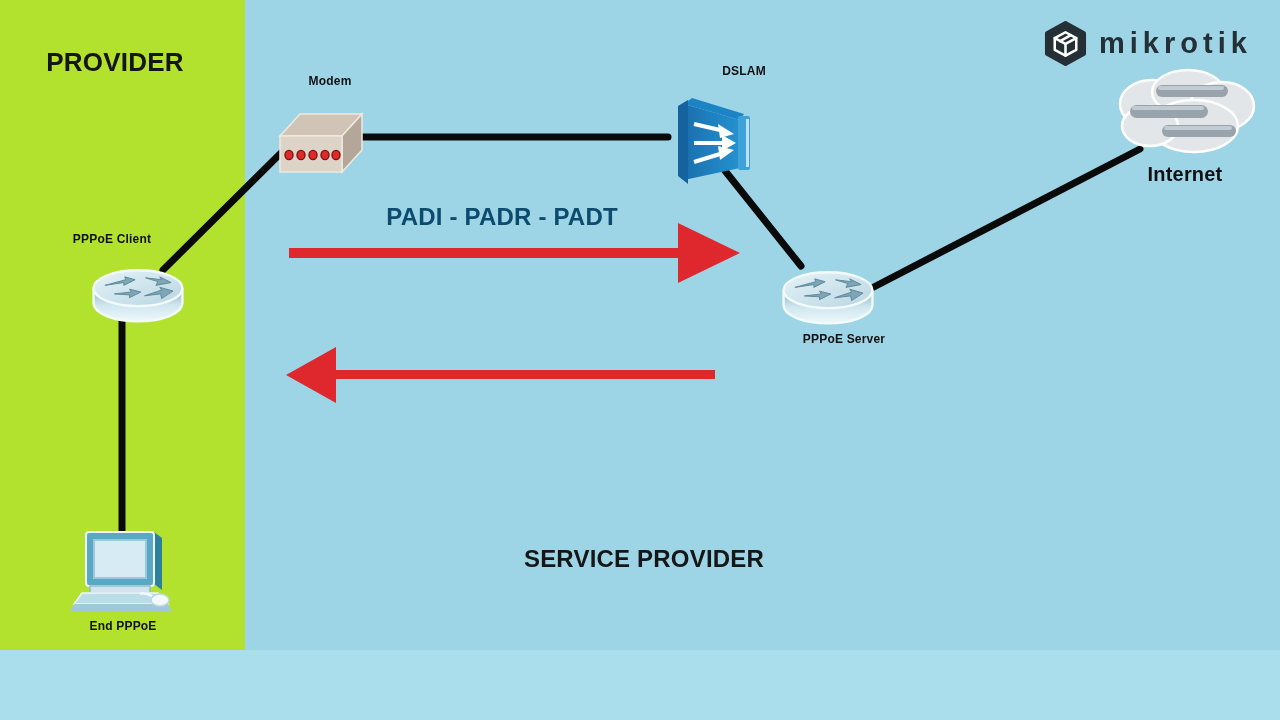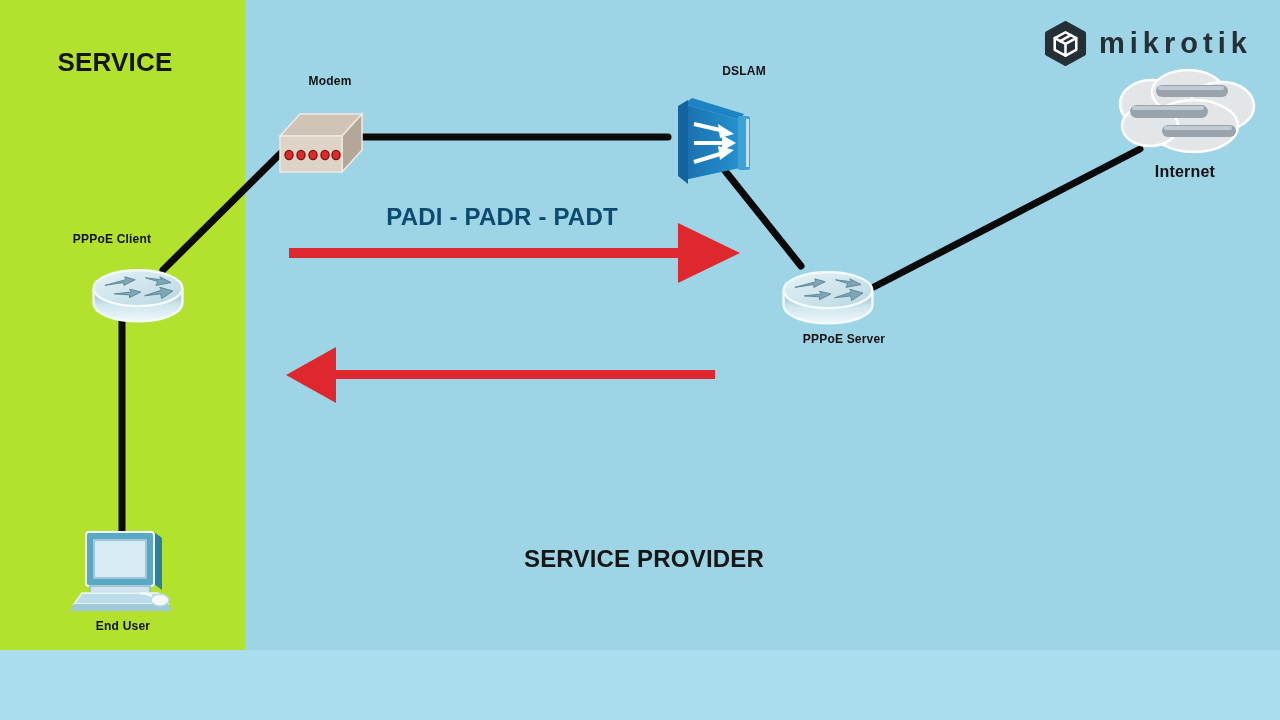--- a/index.html
+++ b/index.html
@@ -180,35 +180,35 @@
       <rect x="22" y="62" width="60" height="7" fill="#cfe4ec" stroke="#8fbccd" stroke-width="1.5"></rect>
       <polygon points="14,69 90,69 100,80 6,80" fill="#bcdce8" stroke="#eef7fa" stroke-width="1.5"></polygon>
       <polygon points="6,80 100,80 104,87 2,87" fill="#9fc9d8"></polygon>
       <g>
         <ellipse cx="92" cy="76" rx="9" ry="6" fill="#f2fafd" stroke="#bcd8e2" stroke-width="1.5"></ellipse>
         <path d="M84,72 q-8,-4 -12,-2" stroke="#f2fafd" stroke-width="2.5" fill="none"></path>
       </g>
     </svg>
   </div>
 
-  <div class="lbl zone-lbl" style="left:115px;top:47px;">SERVICE</div>
+  <div class="lbl zone-lbl" style="left:115px;top:47px;">PROVIDER</div>
 
   <div class="lbl sp-lbl" style="left:600px;top:545px;margin-left:44px;">SERVICE PROVIDER</div>
 
   <div class="lbl dev-lbl" style="left:330px;top:74px;">Modem</div>
 
   <div class="lbl dev-lbl" style="left:744px;top:64px;">DSLAM</div>
 
   <div class="lbl dev-lbl" style="left:112px;top:232px;">PPPoE Client</div>
 
   <div class="lbl dev-lbl" style="left:844px;top:332px;">PPPoE Server</div>
 
-  <div class="lbl dev-lbl" style="left:1185px;top:163px;font-size:16px;">Internet</div>
-
-  <div class="lbl dev-lbl" style="left:123px;top:619px;">End User</div>
+  <div class="lbl dev-lbl" style="left:1185px;top:163px;font-size:20px;">Internet</div>
+
+  <div class="lbl dev-lbl" style="left:123px;top:619px;">End PPPoE</div>
 
   <div class="lbl flow-lbl" style="left:502px;top:203px;">PADI - PADR - PADT</div>
 
 
   <div class="brand">
     <svg width="47" height="45" viewBox="0 0 48 46">
       <polygon points="24,2 43,12.5 43,33.5 24,44 5,33.5 5,12.5" fill="#242f36" stroke="#242f36" stroke-width="4" stroke-linejoin="round"></polygon>
       <g stroke="#ffffff" stroke-width="2.6" fill="none" stroke-linejoin="round" stroke-linecap="round">
         <polyline points="13,17.5 24,11.5 35,17.5 24,23.5 13,17.5"></polyline>
         <polyline points="13,17.5 13,29.5 24,35.5 24,23.5"></polyline>

